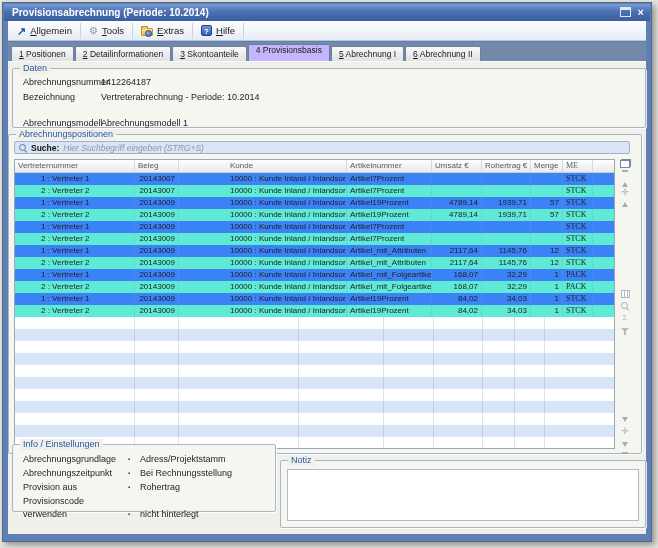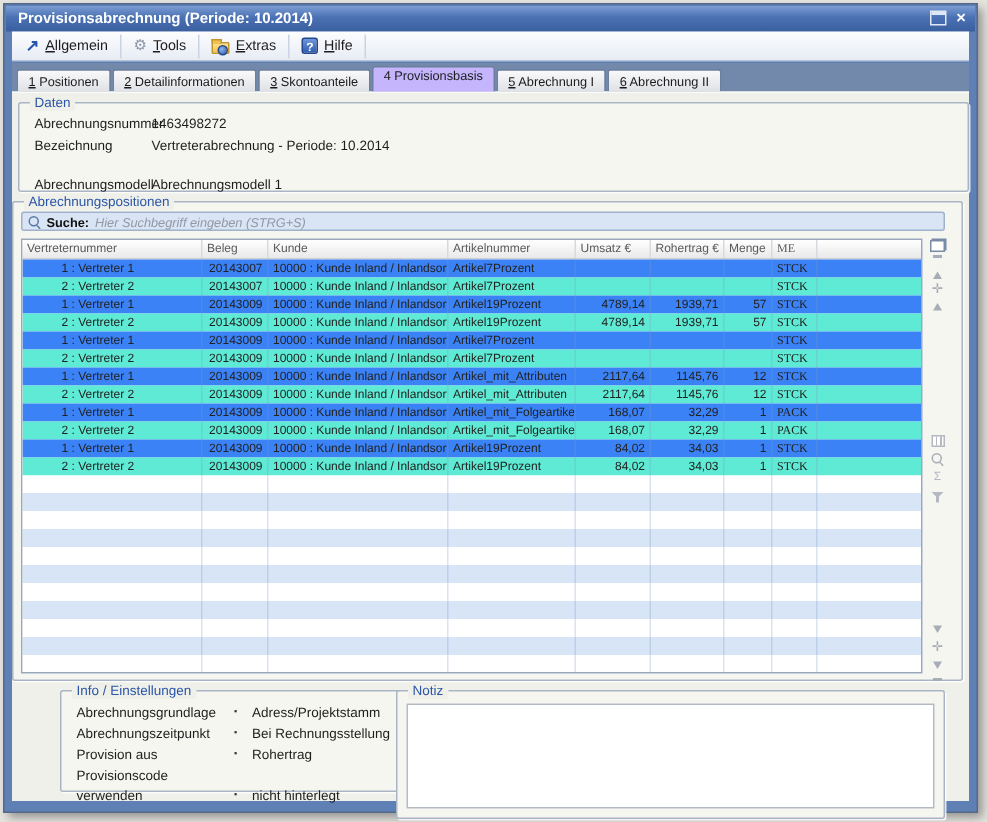--- a/index.html
+++ b/index.html
@@ -52,22 +52,22 @@
   .content{position:absolute;left:5px;top:58px;right:5px;bottom:7px;background:#f0f0ea;
     border-top:1px solid #fbfbf7;padding-left:36px;}
 
   .groupbox{position:absolute;border:1px solid #a9b5c5;border-radius:2px;background:#f6f6f0;
     box-shadow:1px 1px 0 rgba(255,255,255,.8);}
   .gcaption{position:absolute;top:-6px;left:7px;font-size:9px;color:#2b56a7;background:#f0f0ea;
     padding:0 3px;line-height:11px;white-space:nowrap;}
 
   .g-daten{left:4px;top:6px;width:634px;height:60px;}
   .g-pos{left:0;top:72px;width:634px;height:320px;}
-  .g-info{left:4px;top:398px;width:264px;height:68px;margin-left:28px;}
-  .g-notiz{left:256px;top:398px;width:366px;height:86px;text-decoration:underline;}
+  .g-info{left:4px;top:382px;width:264px;height:68px;}
+  .g-notiz{left:272px;top:398px;width:366px;height:68px;text-decoration:underline;}
 
   
   .dfield{display:flex;font-size:9px;color:#1e1e1e;line-height:12px;padding-left:10px;}
   .dfield:nth-child(1){margin-top:7px;}
   .dfield:nth-child(2){margin-top:3px;}
   .dfield:nth-child(3){margin-top:14px;}
   .dlabel{width:78px;flex:none;}
   .dvalue{flex:1;}
 
   
@@ -82,21 +82,21 @@
   
   .grid{position:absolute;left:5px;top:24px;width:601px;bottom:4px;background:#fff;
     border:1px solid #9aa8bc;display:flex;flex-direction:column;overflow:hidden;}
   .grid-header{display:flex;height:13px;flex:none;background:linear-gradient(#ffffff,#e9e9e9);
     border-bottom:1px solid #c9cdd4;font-size:8px;color:#5a5a5a;line-height:12px;}
   .hcell{padding:0 3px;border-right:1px solid #d6d9de;overflow:hidden;white-space:nowrap;flex:none;}
   .grid-body{flex:none;}
   .grow{display:flex;height:12px;line-height:12px;font-size:8px;color:#222;background:#3b82f6;}
   .grow.alt{background:#5eead4;}
   .gc{padding:0 3px;border-right:1px solid rgba(125,155,195,.28);overflow:hidden;white-space:nowrap;flex:none;}
-  .c0{width:120px;} .c1{width:44px;} .c2{width:120px;} .c3{width:85px;}
+  .c0{width:120px;} .c1{width:44px;} .c2{width:120px;margin-left:48px;} .c3{width:85px;}
   .c4{width:50px;} .c5{width:49px;} .c6{width:32px;} .c7{width:30px;font-family:Liberation Serif, serif;} .c8{flex:1 1 auto;border-right:none;}
   .gc.c0{padding-left:26px;}
   .gc.c1,.gc.c4,.gc.c5,.gc.c6{text-align:right;}
   .empty-rows{flex:1;position:relative;
     background:repeating-linear-gradient(to bottom,#fff 0,#fff 12px,#d7e5f7 12px,#d7e5f7 24px);}
   .vline{position:absolute;top:0;bottom:0;width:1px;background:rgba(125,155,195,.28);}
 
   
   .strip{position:absolute;right:8px;top:24px;width:16px;bottom:4px;display:flex;flex-direction:column;align-items:center;}
   .chooser-icon{width:11px;height:9px;position:relative;margin-bottom:6px;}
@@ -166,21 +166,21 @@
       <div class="tab">6 Abrechnung II</div>
     </div>
 
   <div class="content">
 
     <div class="groupbox g-daten">
       <span class="gcaption">Daten</span>
       <div>
           <div class="dfield">
             <span class="dlabel">Abrechnungsnummer</span>
-            <span class="dvalue">1463498272</span>
+            <span class="dvalue">1412264187</span>
           </div>
           <div class="dfield">
             <span class="dlabel">Bezeichnung</span>
             <span class="dvalue">Vertreterabrechnung - Periode: 10.2014</span>
           </div>
           <div class="dfield">
             <span class="dlabel">Abrechnungsmodell</span>
             <span class="dvalue">Abrechnungsmodell 1</span>
           </div>
         </div>

